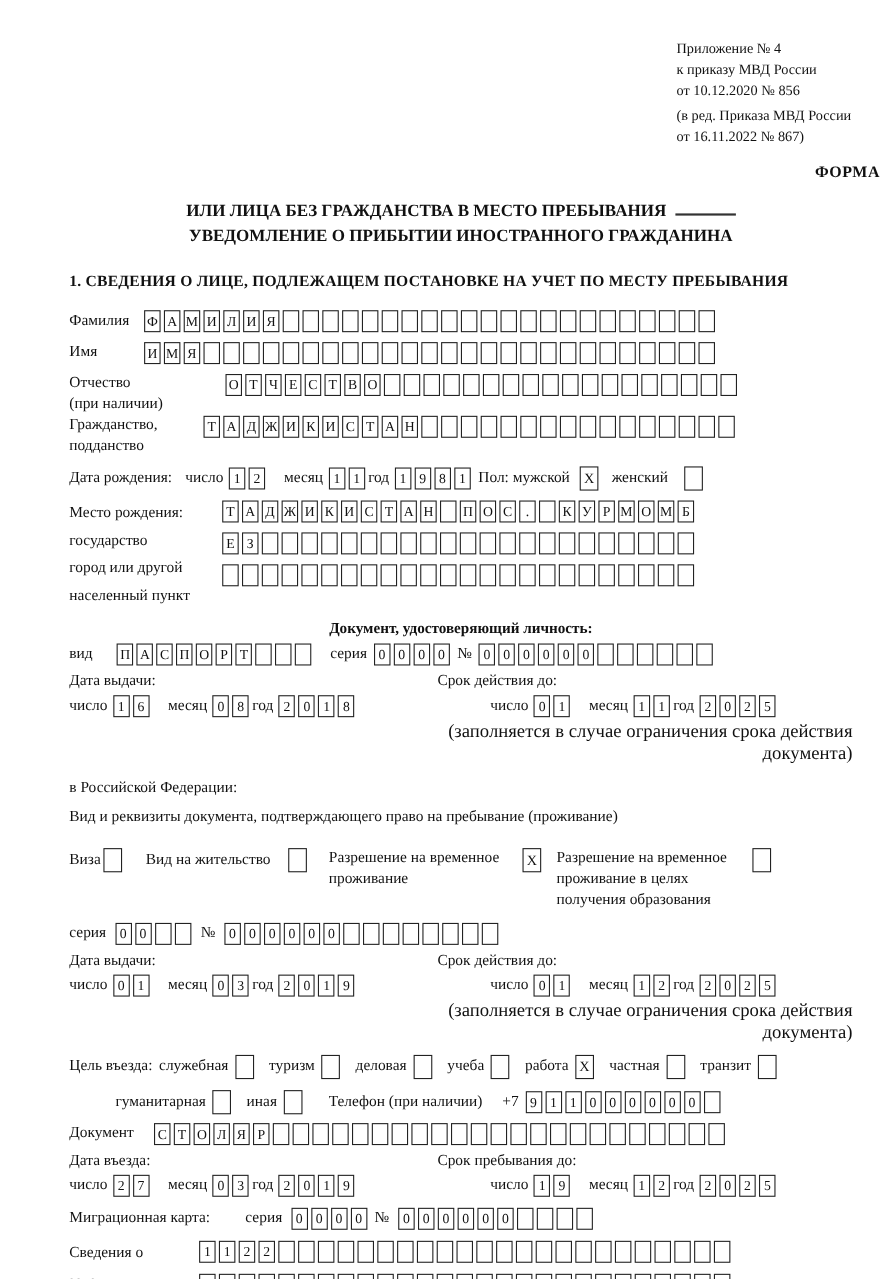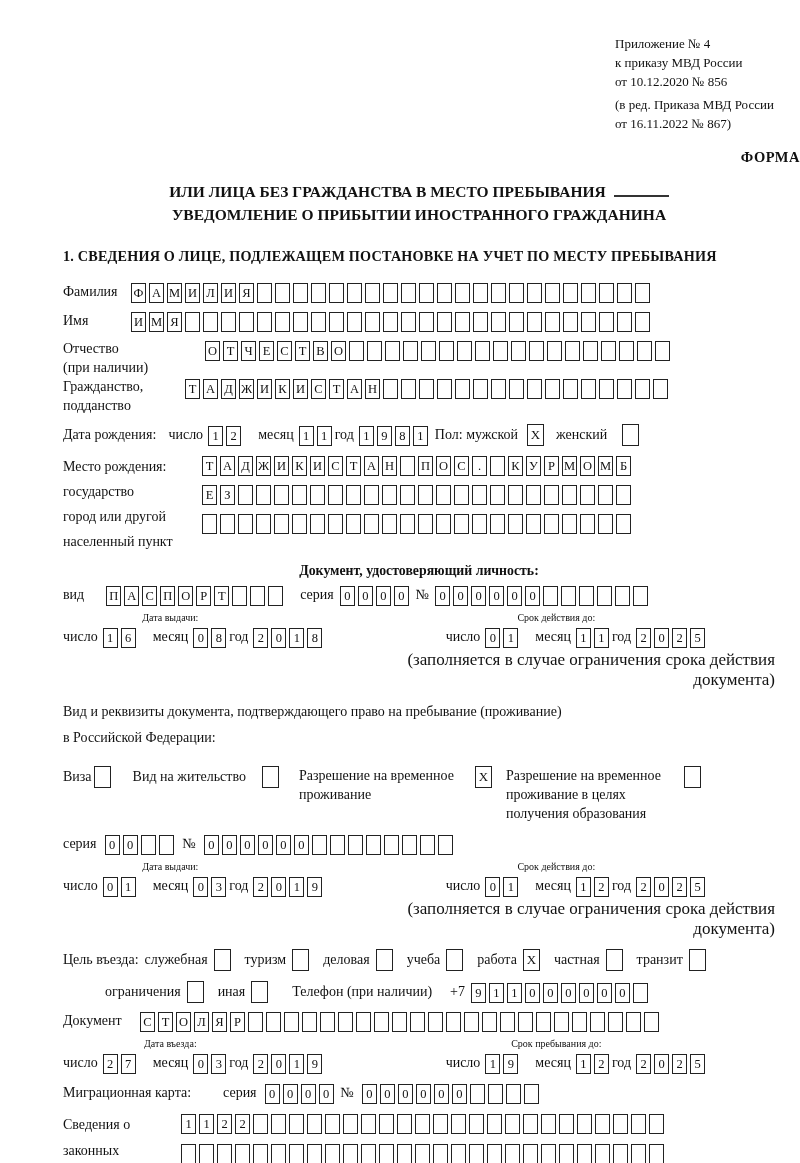--- a/index.html
+++ b/index.html
@@ -41,21 +41,21 @@
   .w-birthpl { width: 139px; }
   .mt0 { margin-top: 0; }
 
   
   .doc-heading { text-align: center; font-weight: bold; font-size: 13.8px; margin-top: 9px; }
 
   
   .two-col { display: flex; margin-top: 6px; }
   .col-l { flex: 0 0 47%; }
   .col-r { flex: 0 0 53%; }
-  .col-head { text-align: center; font-size: 10px; }
+  .col-head { text-align: left; font-size: 14px; }
   .col-head-l { padding-right: 120px; }
   .col-head-r { padding-right: 60px; }
   .date-line { display: flex; align-items: center; margin-top: 3px; }
   .date-line .inline-lbl { margin-right: 5px; }
   .date-line .gap { width: 14px; }
   .note { font-size: 17px; text-align: right; margin-top: 2px; }
 
   .para { margin-top: 9px; line-height: 26px; }
 
   
@@ -188,22 +188,22 @@
         <span class="inline-lbl">месяц</span>
         <span class="boxes"><span class="cell">1</span><span class="cell">1</span></span>
         <span class="inline-lbl">год</span>
         <span class="boxes"><span class="cell">2</span><span class="cell">0</span><span class="cell">2</span><span class="cell">5</span></span>
       </div>
       <div class="note">(заполняется в случае ограничения срока действия документа)</div>
     </div>
   </div>
 
   <div class="para">
+    <div>в Российской Федерации:</div>
     <div>Вид и реквизиты документа, подтверждающего право на пребывание (проживание)</div>
-    <div>в Российской Федерации:</div>
   </div>
 
   <div class="opts">
     <div class="opt">
       <span class="inline-lbl">Виза</span>
       <span class="checkbox" style="margin-left:2px;"></span>
     </div>
     <div class="opt" style="margin-left:22px;">
       <span class="inline-lbl">Вид на жительство</span>
       <span class="checkbox" style="margin-left:16px;"></span>
@@ -272,21 +272,21 @@
     <span class="checkbox"></span>
     <span class="inline-lbl">работа</span>
     <span class="checkbox">X</span>
     <span class="inline-lbl">частная</span>
     <span class="checkbox"></span>
     <span class="inline-lbl">транзит</span>
     <span class="checkbox"></span>
   </div>
 
   <div class="purposes indent">
-    <span class="inline-lbl">ограничения</span>
+    <span class="inline-lbl">гуманитарная</span>
     <span class="checkbox"></span>
     <span class="inline-lbl">иная</span>
     <span class="checkbox" style="margin-right:24px;"></span>
     <span class="inline-lbl" style="margin-right:18px;">Телефон (при наличии)</span>
     <span class="inline-lbl">+7</span>
     <span class="boxes"><span class="cell">9</span><span class="cell">1</span><span class="cell">1</span><span class="cell">0</span><span class="cell">0</span><span class="cell">0</span><span class="cell">0</span><span class="cell">0</span><span class="cell">0</span><span class="cell"></span></span>
   </div>
 
   <div class="row">
     <div class="lbl" style="width:77px;">Документ</div>

